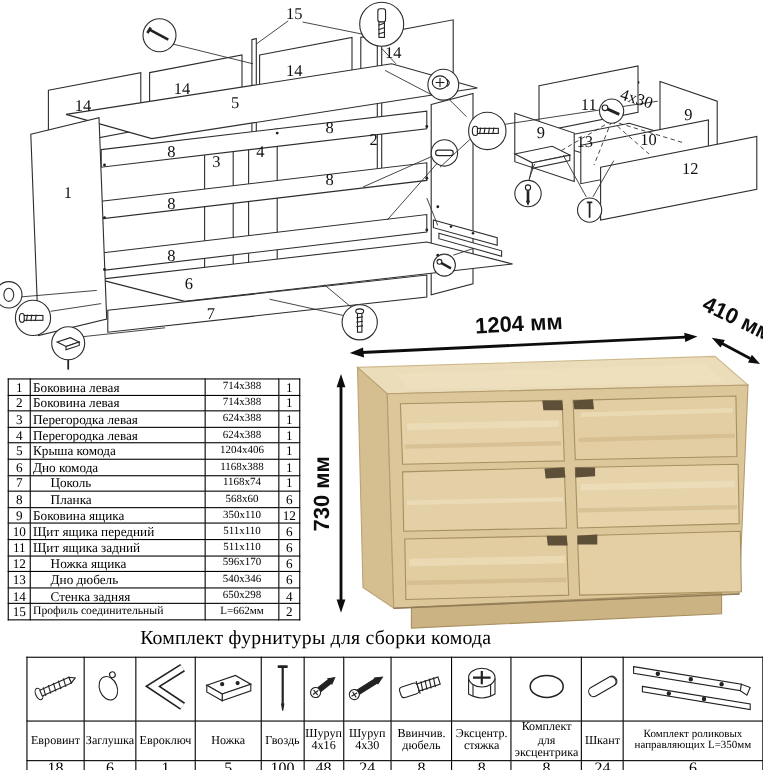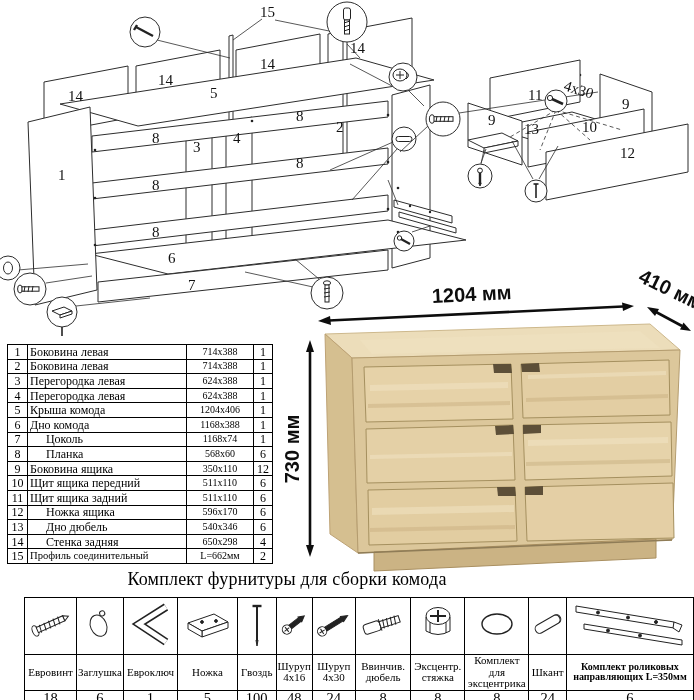--- a/index.html
+++ b/index.html
@@ -18,21 +18,21 @@
   #parts tr.ind td.name{padding-left:18px;}
   #parts tr.small td.name{font-size:10.6px;font-family:Liberation Serif, serif;}
   
   #hw-title{position:absolute;left:0;top:569px;width:574px;text-align:center;
             font-size:18px;letter-spacing:.2px;}
   
   #hw{position:absolute;left:24px;top:597px;border-collapse:collapse;background:#fff;table-layout:fixed;}
   #hw td{border:1.4px solid #000;padding:0;text-align:center;vertical-align:middle;overflow:hidden;}
   #hw .ico{height:53px;}
   #hw .lbl{height:25px;font-size:11px;line-height:1.05;padding:0 1px;}
-  #hw .lbl.tiny{font-size:10px;font-weight:bold;}
+  #hw .lbl.tiny{font-size:10px;}
   #hw .qty{height:16px;font-size:14.5px;line-height:1;}
   svg .ln{stroke:#2d2d2d;stroke-width:1;fill:#fff;}
   svg .thin{stroke:#2d2d2d;stroke-width:.8;fill:none;}
   svg .dash{stroke:#2d2d2d;stroke-width:.8;fill:none;stroke-dasharray:4 3;}
   svg text.pn{font-family:"Liberation Serif",serif;font-size:15px;fill:#111;}
   svg text.dim{font-family:"Liberation Sans",sans-serif;font-weight:bold;font-size:20px;fill:#0d0d0d;}
   svg .dot{fill:#222;stroke:none;}
 </style>
 </head>
 <body>

